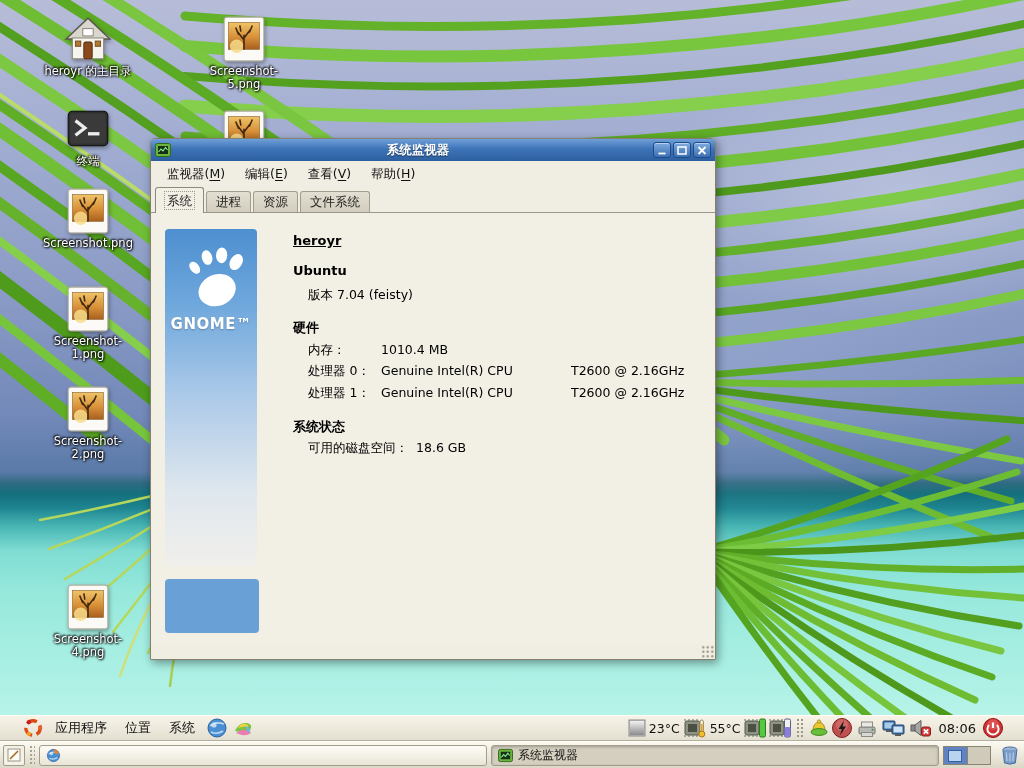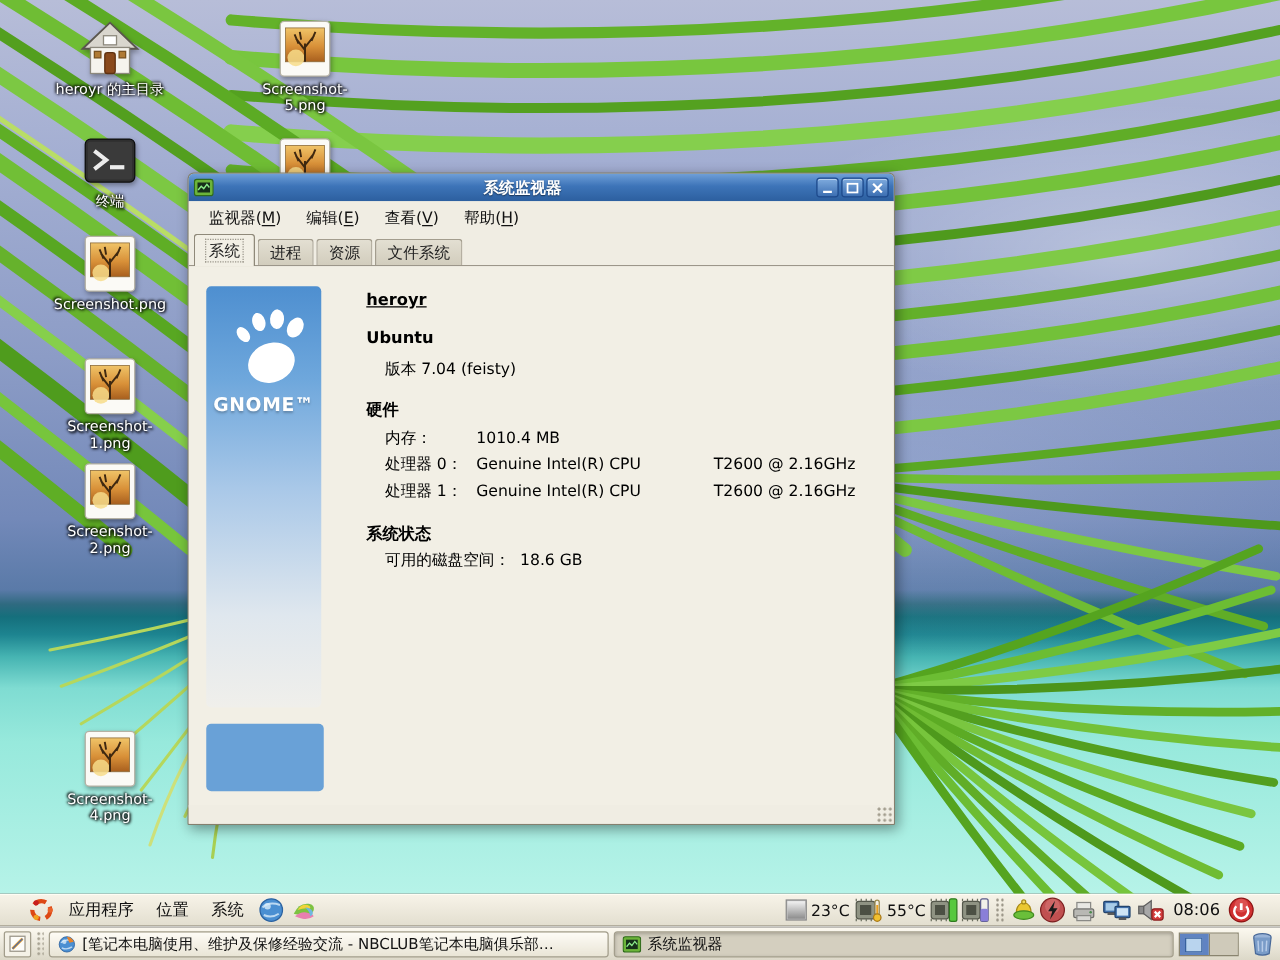--- a/index.html
+++ b/index.html
@@ -254,21 +254,21 @@
     <div class="lab">Screenshot.png</div>
   </div>
 
   <div class="dicon" style="left:40px;top:284px">
     <svg class="ic" viewBox="0 0 48 48">
         <use href="#thumb"></use>
       </svg>
     <div class="lab">Screenshot-1.png</div>
   </div>
 
-  <div class="dicon" style="left:40px;top:368px">
+  <div class="dicon" style="left:40px;top:384px">
     <svg class="ic" viewBox="0 0 48 48">
         <use href="#thumb"></use>
       </svg>
     <div class="lab">Screenshot-2.png</div>
   </div>
 
 
   <div class="dicon" style="left:40px;top:582px">
     <svg class="ic" viewBox="0 0 48 48">
         <use href="#thumb"></use>
@@ -457,21 +457,20 @@
         <path d="M3 11 L11 3" stroke="#4a6aa8" stroke-width=".9"></path>
       </svg>
     </span>
     <span class="handle"></span>
 
     <span class="task">
       <svg width="15" height="15" viewBox="0 0 22 22">
           <use href="#ffglobe"></use>
           <path d="M11 2 a9 9 0 0 1 8 6 l-5 1 z" fill="#e8832a"></path>
         </svg>
-      <span class="tl">[笔记本电脑使用、维护及保修经验交流 - NBCLUB笔记本电脑俱乐部…</span>
     </span>
 
     <span class="task active">
       <svg width="15" height="15" viewBox="0 0 16 16">
           <use href="#sysmon16"></use>
         </svg>
       <span class="tl">系统监视器</span>
     </span>
 
     <span class="wsswitch">

